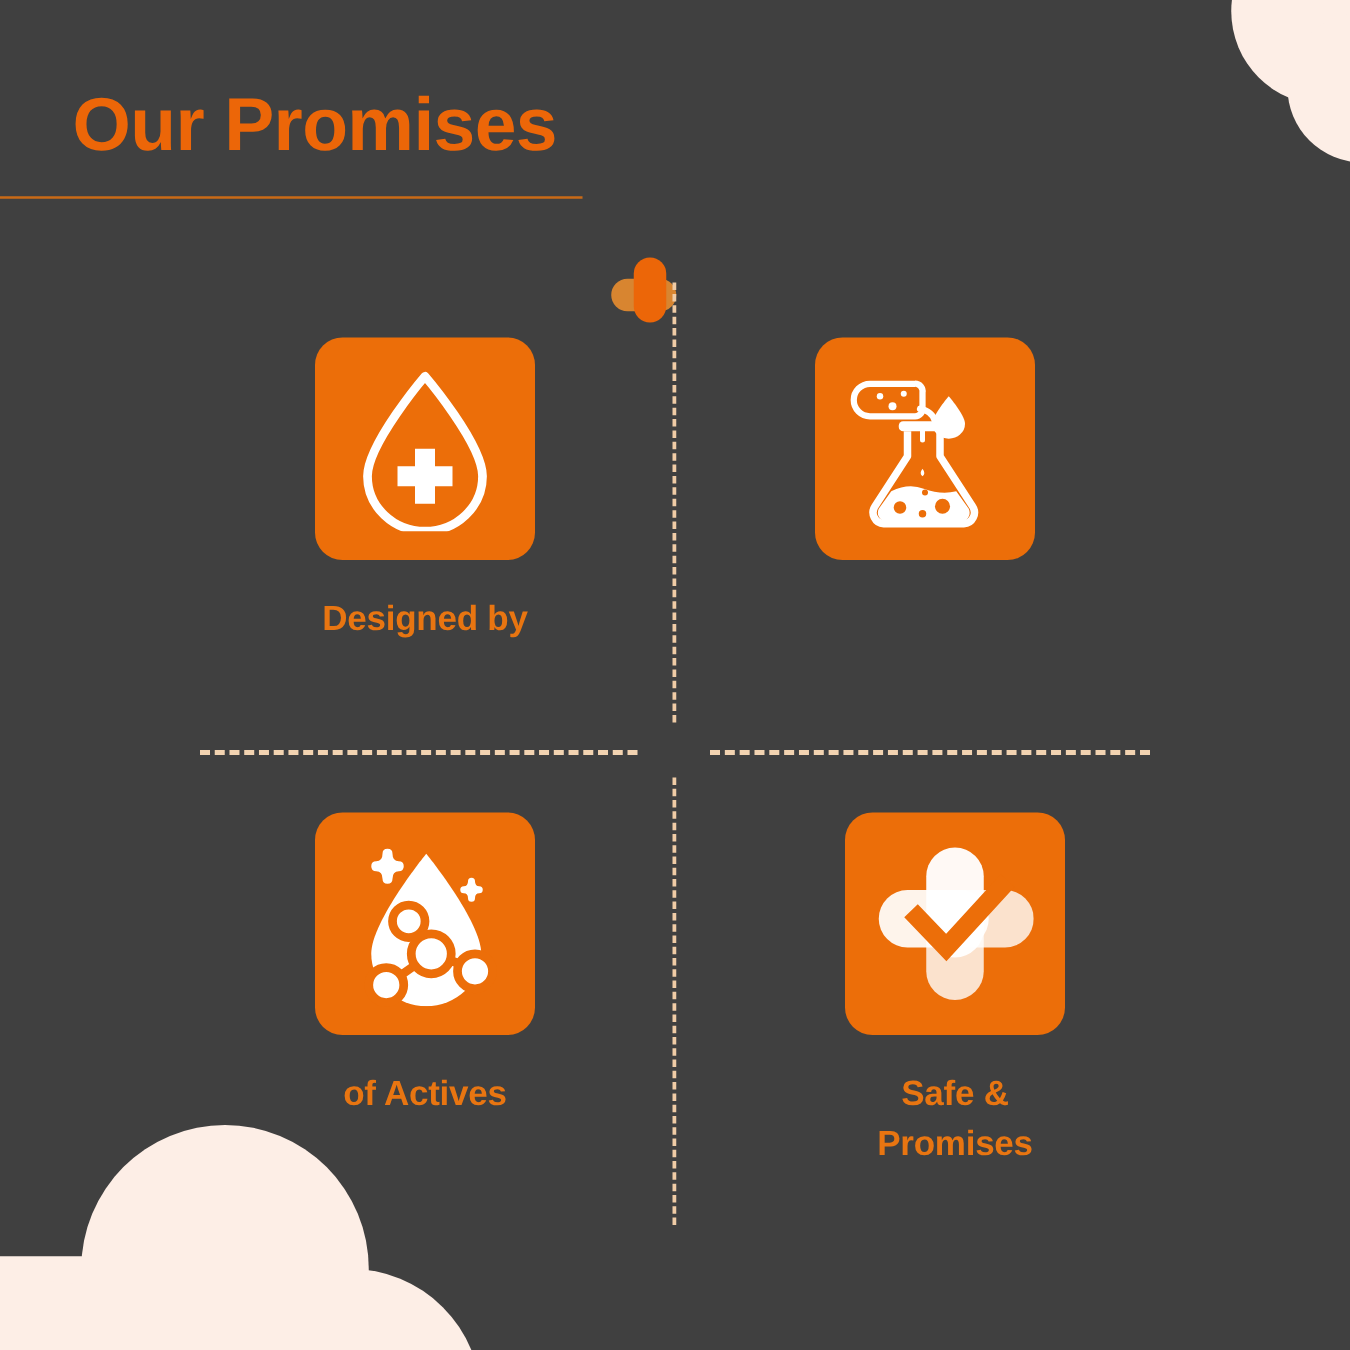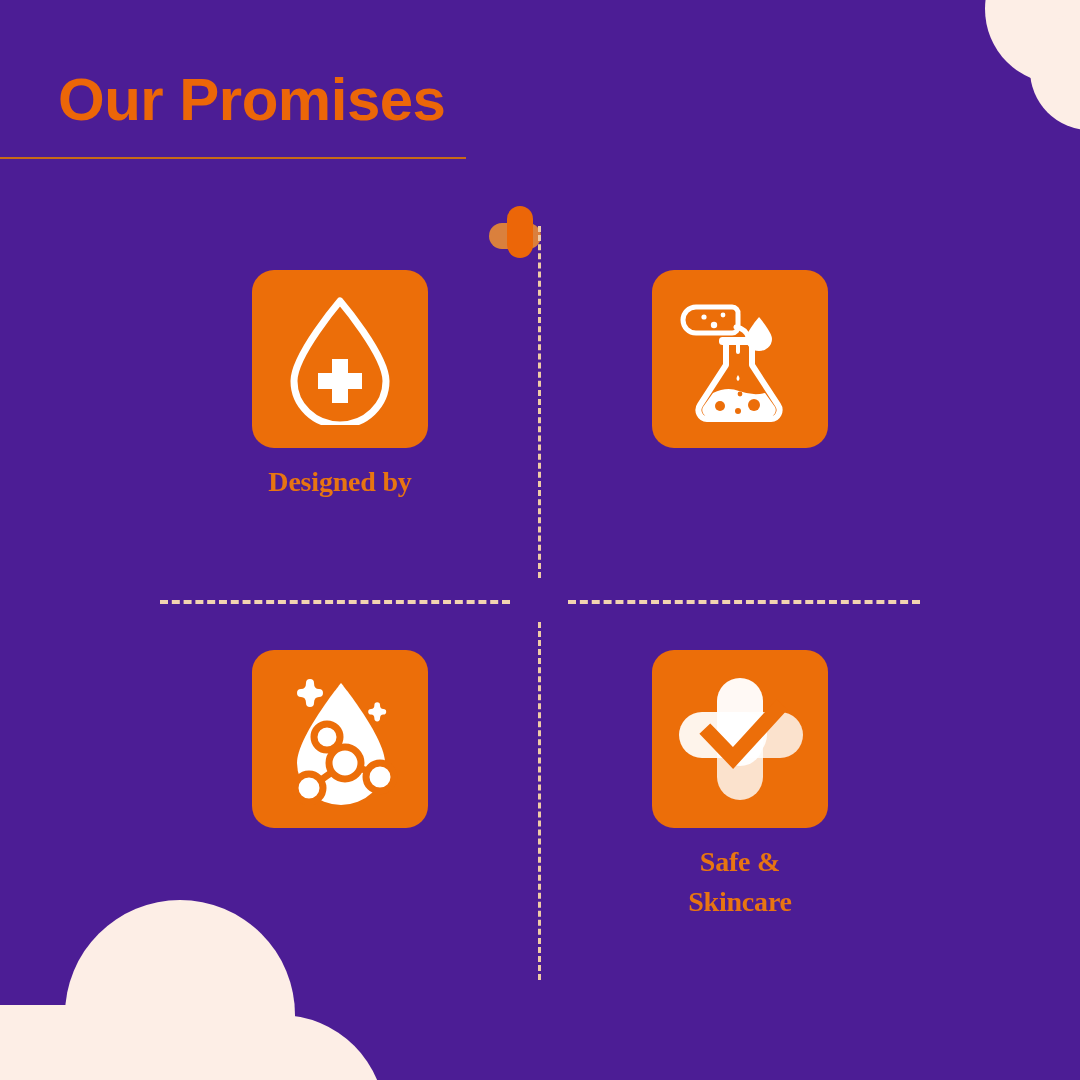--- a/index.html
+++ b/index.html
@@ -7,21 +7,21 @@
     padding: 0;
     background: #ffffff;
   }
   body {
     font-family: "Liberation Sans", sans-serif;
   }
   .canvas {
     position: relative;
     width: 1080px;
     height: 1080px;
-    background: #4c1d95;
+    background: #404040;
     overflow: hidden;
   }
 
   
   .blob {
     position: absolute;
     background: #fdeee6;
     border-radius: 50%;
     pointer-events: none;
   }
@@ -117,42 +117,41 @@
     width: 1080px;
   }
   .cell {
     position: absolute;
     width: 400px;
     text-align: center;
   }
   .cell-0 { left: 140px; top: 0; }
   .cell-1 { left: 540px; top: 0; }
   .cell-2 { left: 140px; top: 380px; }
-  .cell-3 { left: 540px; top: 380px; }
+  .cell-3 { left: 564px; top: 380px; }
 
   .tile {
     width: 176px;
     height: 178px;
     margin: 0 auto;
     background: #ec6e09;
     border-radius: 22px;
     display: flex;
     align-items: center;
     justify-content: center;
   }
   .tile svg { display: block; }
 
   .cell-label {
-    margin-top: 14px;
+    margin-top: 27px;
     font-size: 28px;
     font-weight: 700;
     line-height: 1.42;
     color: #e87511;
     letter-spacing: -0.2px;
-    font-family: Liberation Serif, serif;
   }
   .cell-label .line { display: block; }
 </style>
 </head>
 <body>
 
 <div class="canvas">
 
   <div class="blob blob-tr-1"></div>
   <div class="blob blob-tr-2"></div>
@@ -233,35 +232,36 @@
 
             <path d="M52 64 L70 90 L36 114 M70 90 L104 102" stroke="#ec6e09" stroke-width="7" fill="none" stroke-linecap="round"></path>
             <circle cx="52" cy="64" r="13" fill="#ffffff" stroke="#ec6e09" stroke-width="7"></circle>
             <circle cx="70" cy="90" r="16" fill="#ffffff" stroke="#ec6e09" stroke-width="7"></circle>
             <circle cx="34" cy="115" r="14" fill="#ffffff" stroke="#ec6e09" stroke-width="7"></circle>
             <circle cx="105" cy="104" r="14" fill="#ffffff" stroke="#ec6e09" stroke-width="7"></circle>
           </svg>
         </span>
       </div>
       <div class="cell-label">
+        <span class="line">of Actives</span>
       </div>
     </div>
 
     <div class="cell cell-3">
       <div class="tile">
         <span>
           <svg width="126" height="126" viewBox="0 0 126 126">
             <rect x="40" y="2" width="46" height="88" rx="23" fill="#ffffff" opacity="0.96"></rect>
             <rect x="2" y="36" width="88" height="46" rx="23" fill="#ffffff" opacity="0.92"></rect>
             <rect x="40" y="36" width="86" height="46" rx="23" fill="#ffffff" opacity="0.80"></rect>
             <rect x="40" y="36" width="46" height="88" rx="23" fill="#ffffff" opacity="0.80"></rect>
             <path d="M33 58 L56 82 L100 34" fill="none" stroke="#ec6e09" stroke-width="15" stroke-linecap="square" stroke-linejoin="miter"></path>
           </svg>
         </span>
       </div>
       <div class="cell-label">
         <span class="line">Safe &amp;</span>
-        <span class="line">Skincare</span>
+        <span class="line">Promises</span>
       </div>
     </div>
 
   </div>
 </div>
 
 </body></html>

